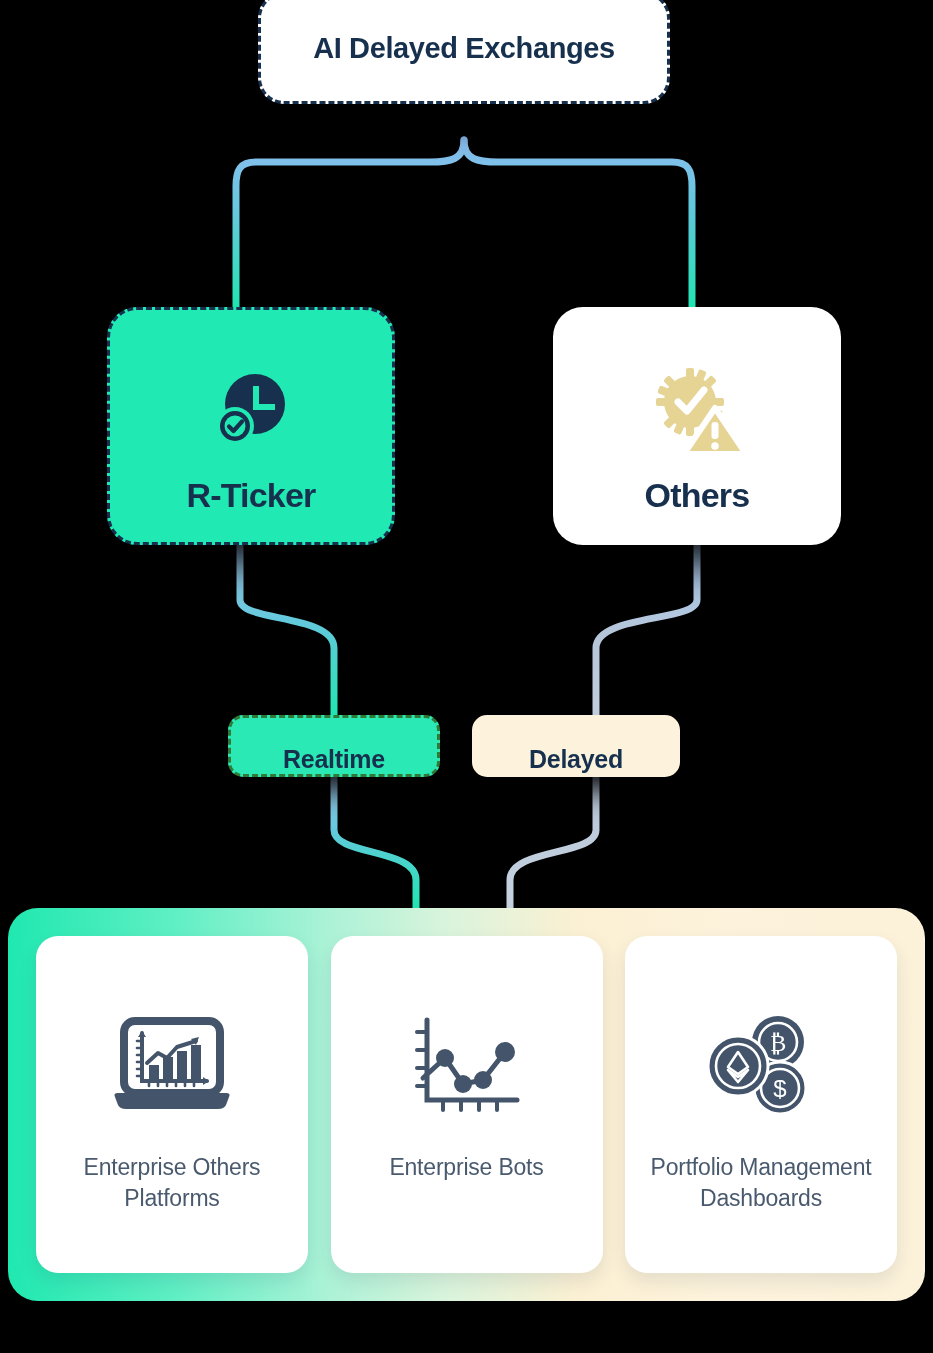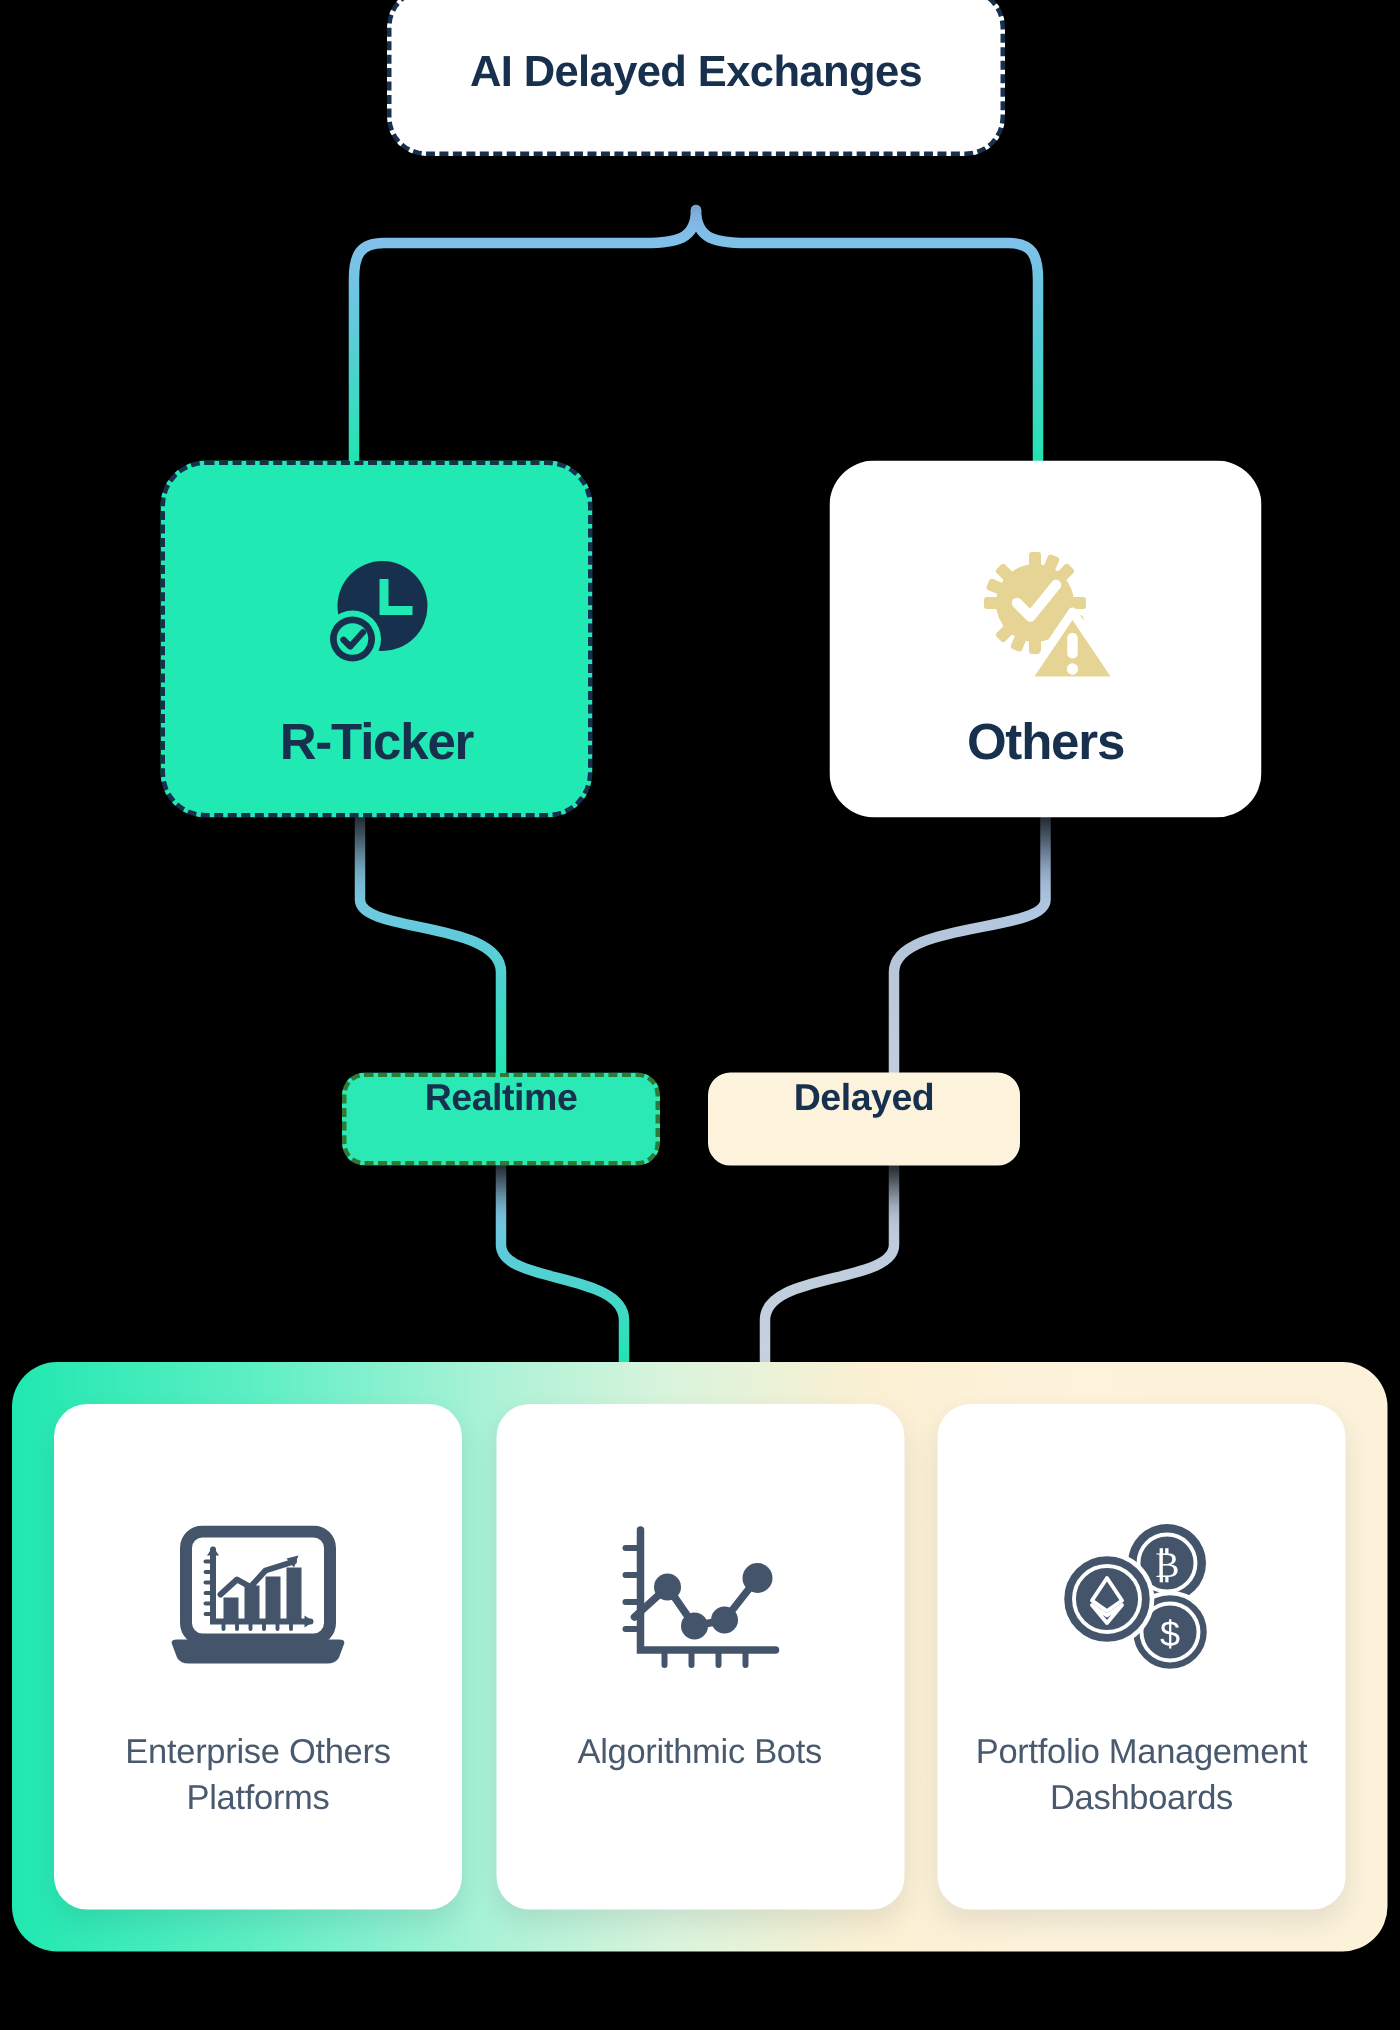--- a/index.html
+++ b/index.html
@@ -92,21 +92,21 @@
     color: #16304E;
   }
 
   
   .pill {
     position: absolute;
     z-index: 3;
     height: 62px;
     border-radius: 15px;
     display: flex;
-    align-items: flex-start;
+    align-items: flex-end;
     justify-content: center;
     font-size: 25px;
     font-weight: 700;
     letter-spacing: -0.3px;
     color: #16304E;
     box-shadow: 0 22px 28px -8px rgba(0,0,0,0.92);
   }
   #pill-realtime {
     left: 228px;
     top: 715px;
@@ -357,21 +357,21 @@
               <path d="M86,86 v10"></path>
           </g>
 
           <path d="M12,64 L34,44 L52,70 L72,66 L94,38" fill="none" stroke="#44556B" stroke-width="5" stroke-linecap="round" stroke-linejoin="round"></path>
           <circle cx="34" cy="44" r="9" fill="#44556B"></circle>
           <circle cx="52" cy="70" r="9" fill="#44556B"></circle>
           <circle cx="72" cy="66" r="9" fill="#44556B"></circle>
           <circle cx="94" cy="38" r="10" fill="#44556B"></circle>
         </svg>
       </span>
-      <span class="oc-label">Algorithmic Bots</span>
+      <span class="oc-label">Enterprise Bots</span>
     </div>
 
     <div class="outcome-card">
       <span class="oc-icon">
         <svg width="110" height="104" viewBox="0 0 110 104">
 
           <circle cx="72" cy="28" r="26" fill="#44556B"></circle>
           <circle cx="72" cy="28" r="19" fill="none" stroke="#FFFFFF" stroke-width="2.6"></circle>
           <text x="72" y="37" text-anchor="middle" font-family="'Liberation Serif', serif" font-size="24" fill="#FFFFFF">₿</text>
 

